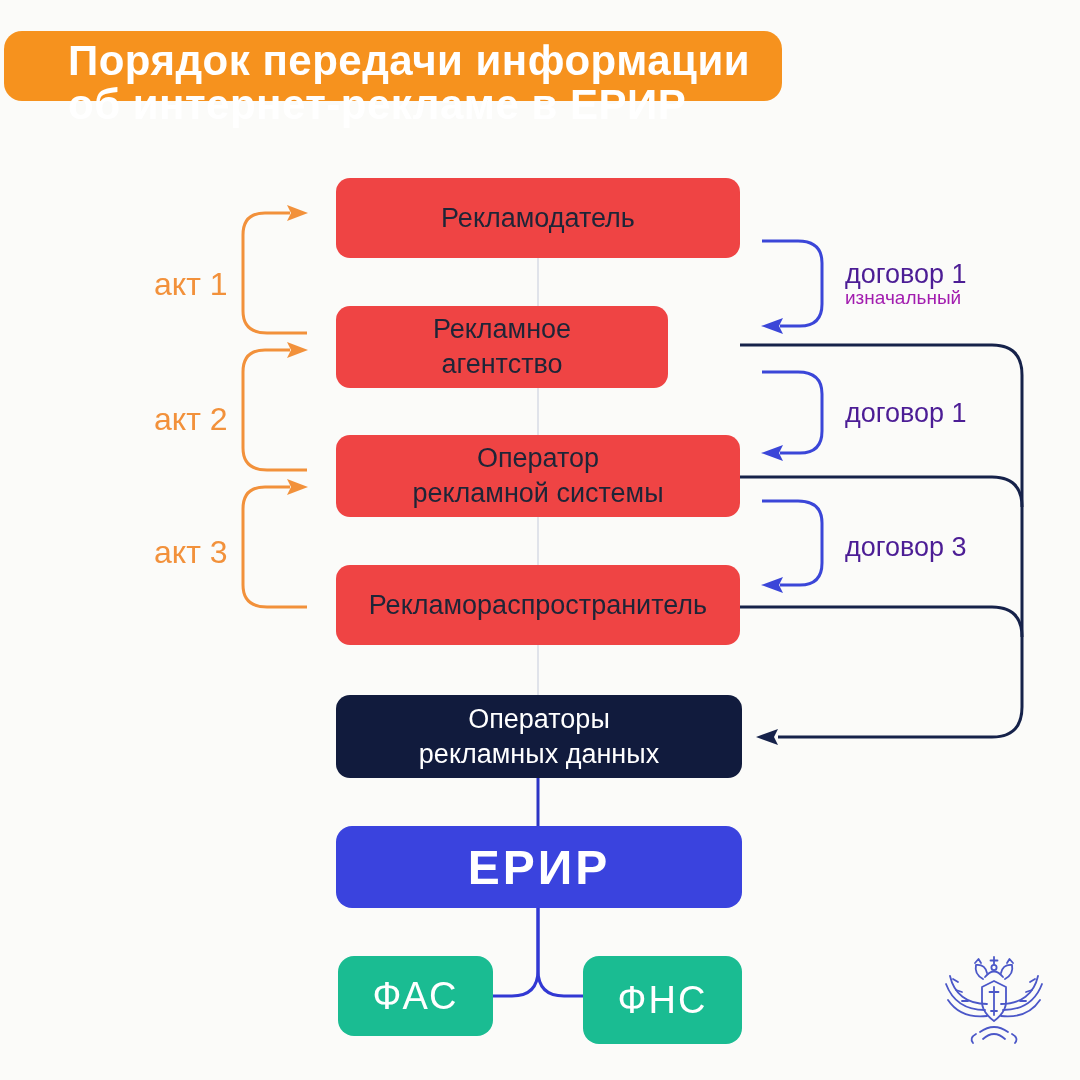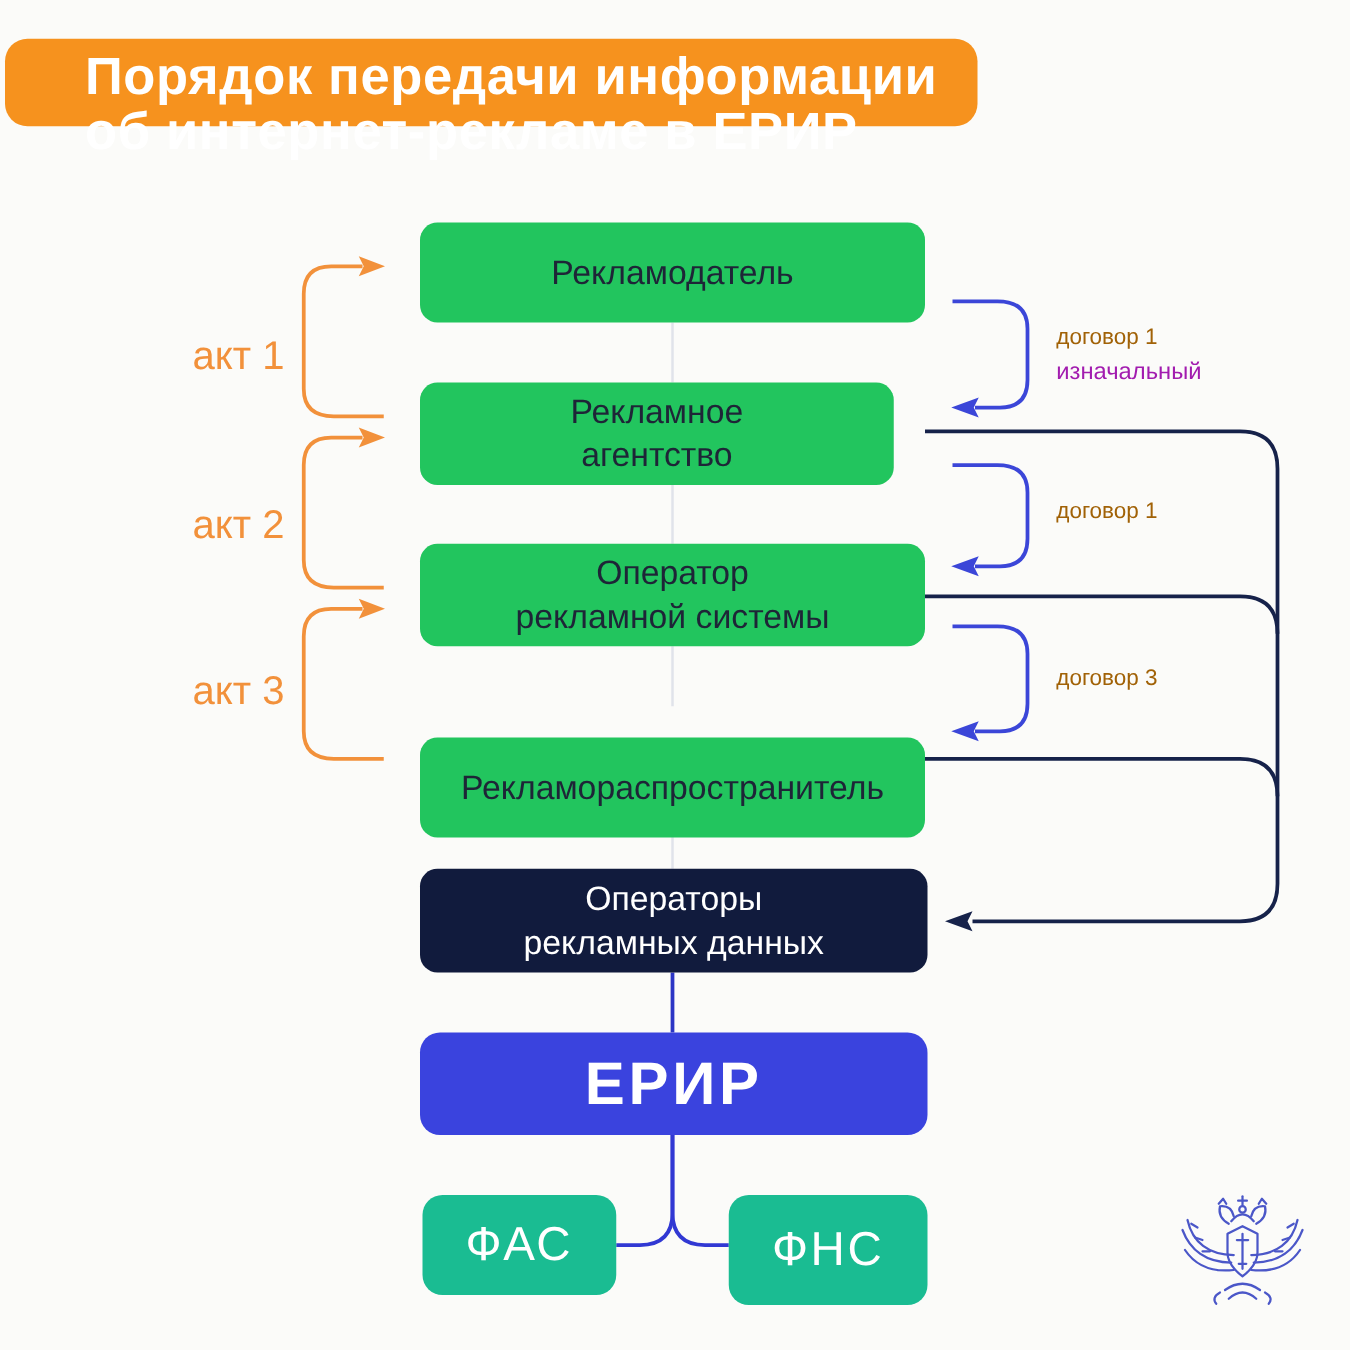--- a/index.html
+++ b/index.html
@@ -13,44 +13,44 @@
     position:absolute;left:4px;top:31px;width:778px;height:70px;
     background:#F6921E;border-radius:18px;color:#ffffff;
     padding:8px 0 0 64px;box-sizing:border-box;
   }
   .header .line{font-size:42px;line-height:44px;font-weight:700;white-space:nowrap;letter-spacing:0.5px;}
   
   .node{
     position:absolute;display:flex;flex-direction:column;align-items:center;justify-content:center;
     border-radius:14px;text-align:center;
   }
-  .node.gray{background:#22c55e;color:#1E2537;}
+  .node.gray{background:#ef4444;color:#1E2537;}
   .node .nl{font-size:27px;line-height:35px;}
   .node.navy{background:#111B3D;color:#ffffff;border-radius:14px;}
   .node.erir{background:#3A43DE;color:#ffffff;border-radius:16px;}
   .node.erir .logo{font-size:48px;font-weight:700;letter-spacing:3px;}
   .node.green{background:#1ABC92;color:#ffffff;border-radius:16px;}
   .node.green .nl{font-size:38px;letter-spacing:2px;line-height:40px;}
   #n-advertiser{left:336px;top:178px;width:404px;height:80px;}
-  #n-agency{left:336px;top:306px;width:379px;height:82px;}
+  #n-agency{left:336px;top:306px;width:332px;height:82px;}
   #n-orsystem{left:336px;top:435px;width:404px;height:82px;}
-  #n-distributor{left:336px;top:590px;width:404px;height:80px;}
+  #n-distributor{left:336px;top:565px;width:404px;height:80px;}
   #n-orddata{left:336px;top:695px;width:406px;height:83px;}
   #n-erir{left:336px;top:826px;width:406px;height:82px;}
   #n-fas{left:338px;top:956px;width:155px;height:80px;}
   #n-fns{left:583px;top:956px;width:159px;height:88px;}
   
   .connectors{position:absolute;left:0;top:0;pointer-events:none;}
   
   .side-label{position:absolute;white-space:nowrap;}
   .act{color:#F2913B;font-size:32px;}
   #act1{left:154px;top:266px;width:68px;text-align:center;}
   #act2{left:154px;top:401px;width:68px;text-align:center;}
   #act3{left:154px;top:534px;width:68px;text-align:center;}
-  .contract{color:#a16207;font-size:18px;}
+  .contract{color:#4c1d95;font-size:27px;}
   .contract-note{color:#a21caf;font-size:19px;}
   #contract1{left:845px;top:259px;}
   #contract1-note{left:845px;top:287px;}
   #contract2{left:845px;top:398px;}
   #contract3{left:845px;top:532px;}
   
   .emblem{position:absolute;left:938px;top:952px;width:112px;height:104px;}
 </style>
 </head>
 <body>

